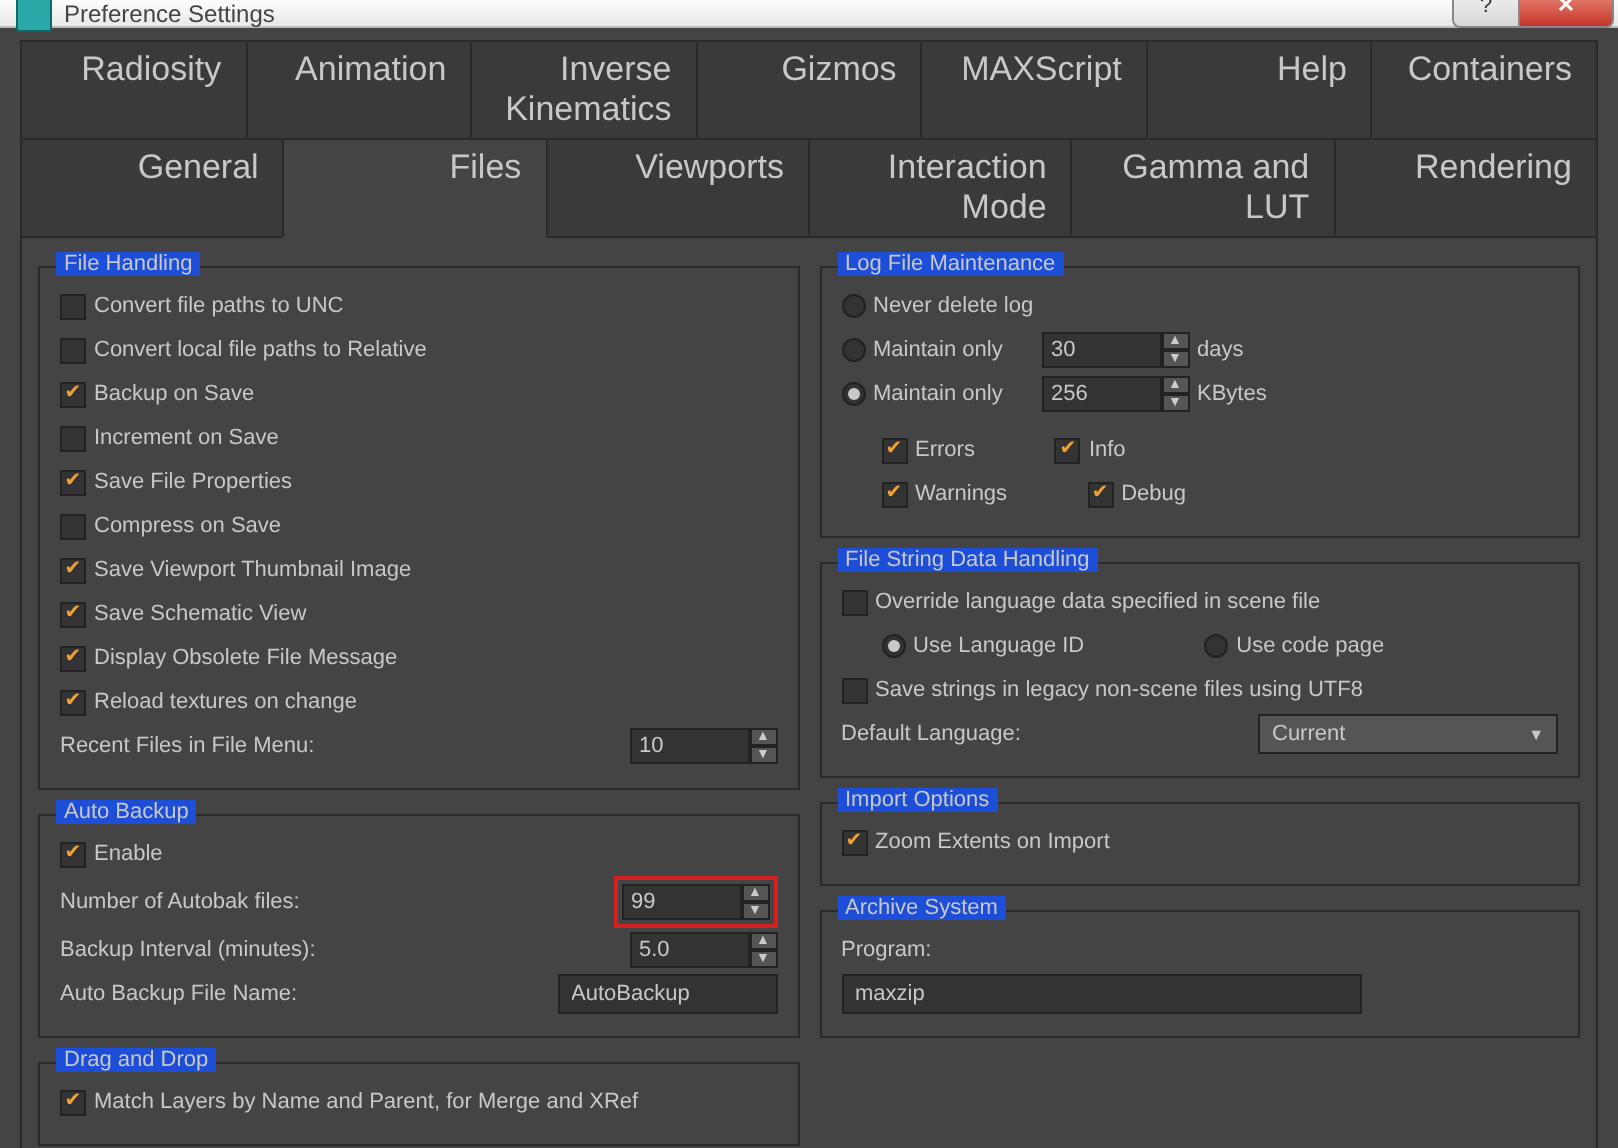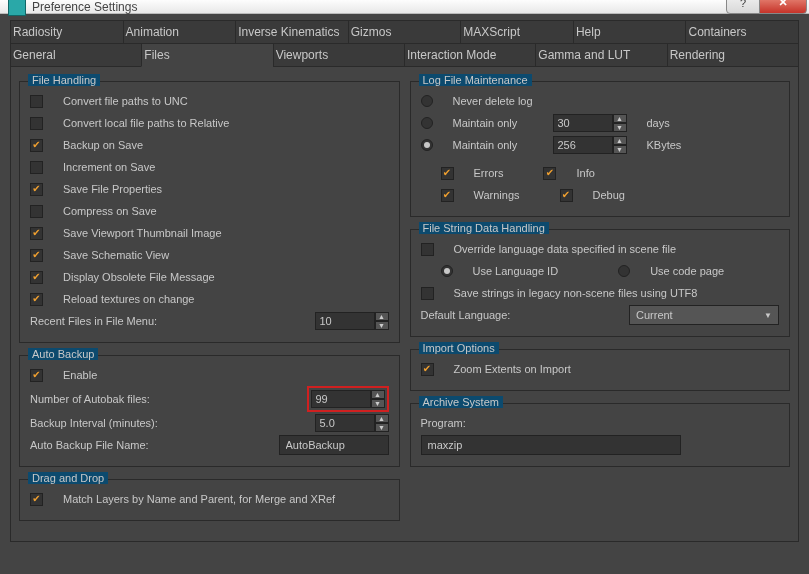--- a/index.html
+++ b/index.html
@@ -7,28 +7,28 @@
   .titlebar { height: 14px; background: linear-gradient(#fdfdfd,#e8e8e8); display:flex; align-items:center; padding:0 2px; border-bottom:1px solid #bbb; }
   .app-icon { width:18px; height:18px; background:#2aa8a8; border:1px solid #166; margin:0 6px; }
   .title { color:#444; font-size:12px; flex:1; }
   .winbtns { display:flex; height:22px; margin-top:-8px; }
   .winbtn { width:34px; height:22px; border:1px solid #888; background:linear-gradient(#f4f4f4,#d8d8d8); display:flex; align-items:center; justify-content:center; font-size:11px; color:#333; margin-left:-1px; }
   .winbtn.close { width:48px; background:linear-gradient(#e98,#c63329); color:#fff; font-weight:bold; border-radius:0 0 4px 0;}
   .winbtn.help { border-radius:0 0 0 4px;}
   .client { background:#444; padding:6px 10px; color:#c8c8c8; }
   .tabs { display:flex; }
   .tabs.row2 { margin-top:-1px; }
-  .tab { flex:1; text-align:left; padding:4px 2px; border:1px solid #2a2a2a; background:#3a3a3a; color:#c8c8c8; cursor:pointer; font-size:12px; margin-left:-1px;}
+  .tab { flex:1; text-align:right; padding:4px 12px; border:1px solid #2a2a2a; background:#3a3a3a; color:#c8c8c8; cursor:pointer; font-size:17px; margin-left:-1px;}
   .tab:first-child{margin-left:0;}
   .tab.active { background:#444; border-bottom:1px solid #444; }
   .panel { border:1px solid #2a2a2a; border-top:none; padding:8px 8px 20px 8px; display:flex; gap:10px; }
   .col { flex:1; display:flex; flex-direction:column; gap:6px; }
   .group { border:1px solid #2a2a2a; padding:8px 10px 10px 10px; position:relative; margin-top:6px; }
-  .group > .legend { position:absolute; top:-8px; left:8px; background:#0c4a6e; padding:0 4px; color:#c8c8c8; }
-  .row { display:flex; align-items:center; min-height:22px; gap:20px; }
+  .group > .legend { position:absolute; top:-8px; left:8px; background:#1d4ed8; padding:0 4px; color:#c8c8c8; }
+  .row { display:flex; align-items:center; min-height:22px; gap:4px; }
   .chk { width:13px; height:13px; border:1px solid #222; background:#333; display:inline-flex; align-items:center; justify-content:center; flex-shrink:0; }
   .chk.checked::after { content:"✔"; color:#f0a030; font-size:10px; line-height:10px; }
   .radio { width:12px; height:12px; border:1px solid #222; border-radius:50%; background:#333; display:inline-flex; align-items:center; justify-content:center; flex-shrink:0;}
   .radio.checked::after { content:""; width:6px; height:6px; background:#c8c8c8; border-radius:50%; }
   .lbl { color:#c8c8c8; }
   .spinner { display:flex; height:18px; }
   .spinner input { width:60px; background:#333; border:1px solid #222; color:#c8c8c8; padding:1px 4px; height:18px; }
   .spinbtns { display:flex; flex-direction:column; }
   .spinbtns .sb { width:14px; height:9px; background:#555; border:1px solid #222; font-size:7px; color:#ccc; display:flex; align-items:center; justify-content:center; line-height:7px; cursor:pointer;}
   .textfield { background:#333; border:1px solid #222; color:#c8c8c8; padding:2px 6px; height:20px; }

